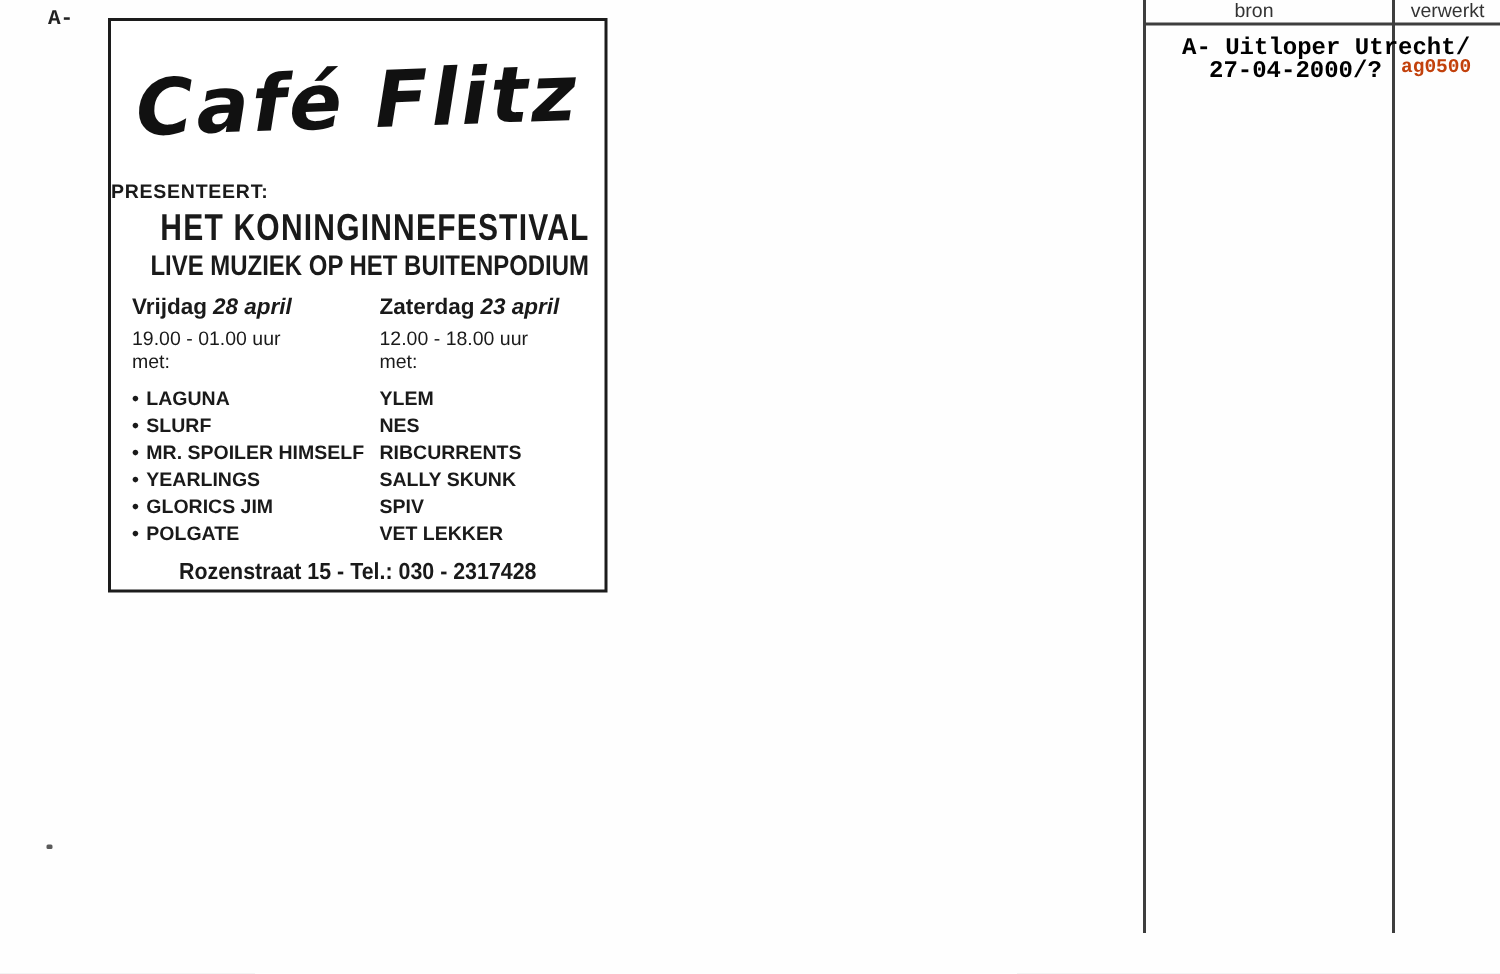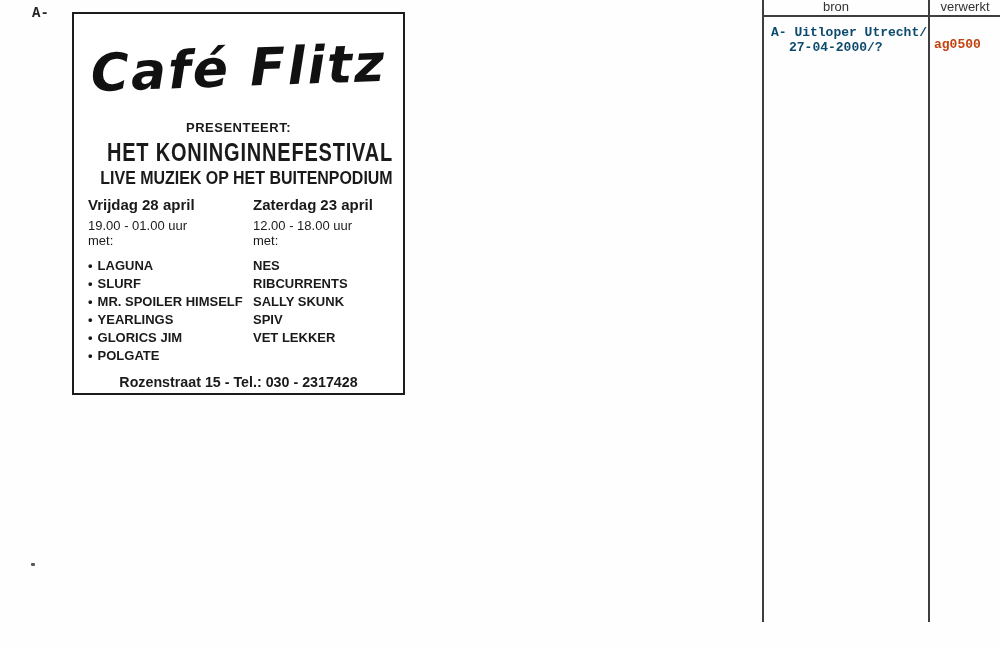--- a/index.html
+++ b/index.html
@@ -19,38 +19,38 @@
     position:absolute;left:72px;top:12px;width:333px;height:383px;
     border:2px solid #1c1c1c;box-sizing:border-box;background:#fff;
   }
   .flyer-logo{
     position:absolute;left:0;right:0;top:8px;height:92px;line-height:92px;
     text-align:center;font-family:"DejaVu Sans",sans-serif;font-style:oblique;
     font-weight:800;font-size:52px;letter-spacing:2px;color:#111;
     transform:rotate(-2deg);white-space:nowrap;
   }
   .flyer-presents{
-    position:absolute;left:0;right:0;top:106px;text-align:center;
+    position:absolute;left:0;right:0;top:106px;
     font-size:13px;font-weight:bold;letter-spacing:.5px;
   }
   .flyer-title{
     position:absolute;left:0;right:0;top:124px;text-align:center;
     font-size:25px;font-weight:bold;white-space:nowrap;
     transform:scale(.8,1);transform-origin:50% 0;letter-spacing:1px;
   }
   .flyer-subtitle{
     position:absolute;left:0;right:0;top:153px;text-align:center;
     font-size:19px;font-weight:bold;white-space:nowrap;
     transform:scale(.84,1);transform-origin:50% 0;
   }
   .day-col{position:absolute;top:182px;}
   .day-col.left{left:14px;width:162px;}
   .day-col.right{left:179px;width:148px;}
   .day-row{font-size:15px;font-weight:bold;white-space:nowrap;}
-  .day-date{margin-left:4px;}
+  .day-date{font-style:italic;margin-left:4px;}
   .day-time{font-size:13px;margin-top:5px;}
   .day-met{font-size:13px;margin-top:0;}
   ul.bands{list-style:none;margin:9px 0 0 0;padding:0;}
   ul.bands li{font-size:13px;font-weight:bold;line-height:18px;white-space:nowrap;}
   ul.bands.bulleted li::before{content:"\2022";margin-right:5px;}
   .flyer-address{
     position:absolute;left:0;right:0;top:359px;text-align:center;
     font-size:15.5px;font-weight:bold;white-space:nowrap;
     transform:scale(.92,1);transform-origin:50% 0;
   }
@@ -67,23 +67,23 @@
   .arch-header-rule{
     position:absolute;left:0;right:-2px;top:15px;height:2px;background:#3e3e3e;
   }
   .arch-header-cell{
     position:absolute;top:-1px;height:15px;line-height:15px;text-align:center;
     font-size:13px;color:#333;font-weight:400;
   }
   .arch-header-cell.bron{left:0;width:144px;}
   .arch-header-cell.verwerkt{left:164px;width:74px;}
   .arch-source{
-    position:absolute;left:7px;top:25px;
-    font-family:"Liberation Mono",monospace;font-size:13px;font-weight:bold;
-    color:#0c4a6e;line-height:15px;white-space:nowrap;
+    position:absolute;left:24px;top:25px;
+    font-family:"Liberation Mono",monospace;font-size:16px;font-weight:bold;
+    color:#000000;line-height:15px;white-space:nowrap;
   }
   .arch-source .line2{padding-left:18px;display:block;}
   .arch-processed{
     position:absolute;left:170px;top:37px;
     font-family:"Liberation Mono",monospace;font-size:13px;font-weight:bold;color:#c2410c;
   }
 
   .scan-speck{
     position:absolute;left:31px;top:563px;width:4px;height:3px;background:#5a5a5a;border-radius:1px;
   }
@@ -117,20 +117,21 @@
       </ul>
     </div>
 
     <div class="day-col right">
       <div class="day-row">
         <span>Zaterdag</span><span class="day-date">23 april</span>
       </div>
       <div class="day-time">12.00 - 18.00 uur</div>
       <div class="day-met">met:</div>
       <ul class="bands">
+        <li>YLEM</li>
         <li>NES</li>
         <li>RIBCURRENTS</li>
         <li>SALLY SKUNK</li>
         <li>SPIV</li>
         <li>VET LEKKER</li>
       </ul>
     </div>
 
     <div class="flyer-address">Rozenstraat 15  - Tel.: 030 - 2317428</div>
   </div>

